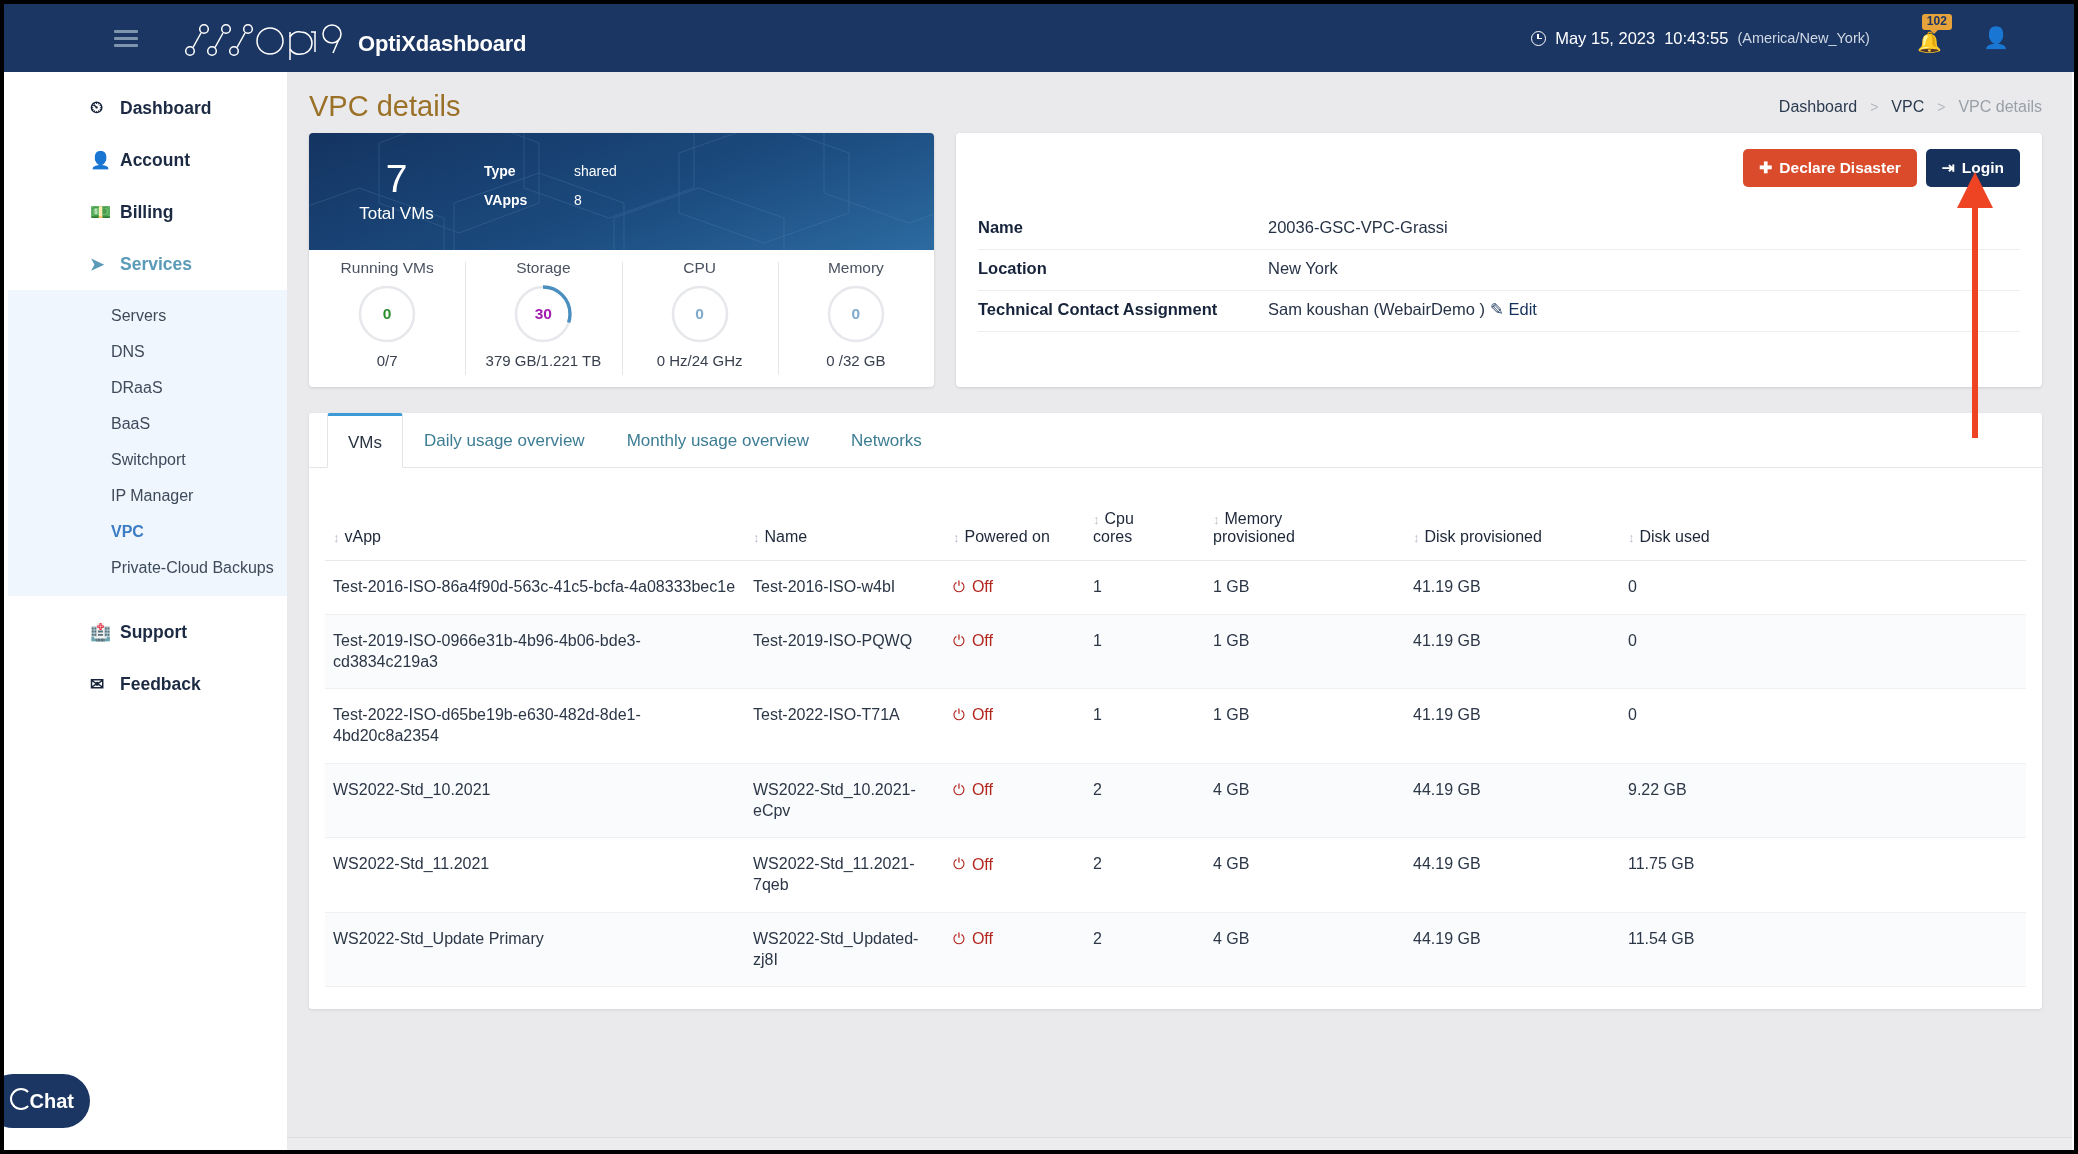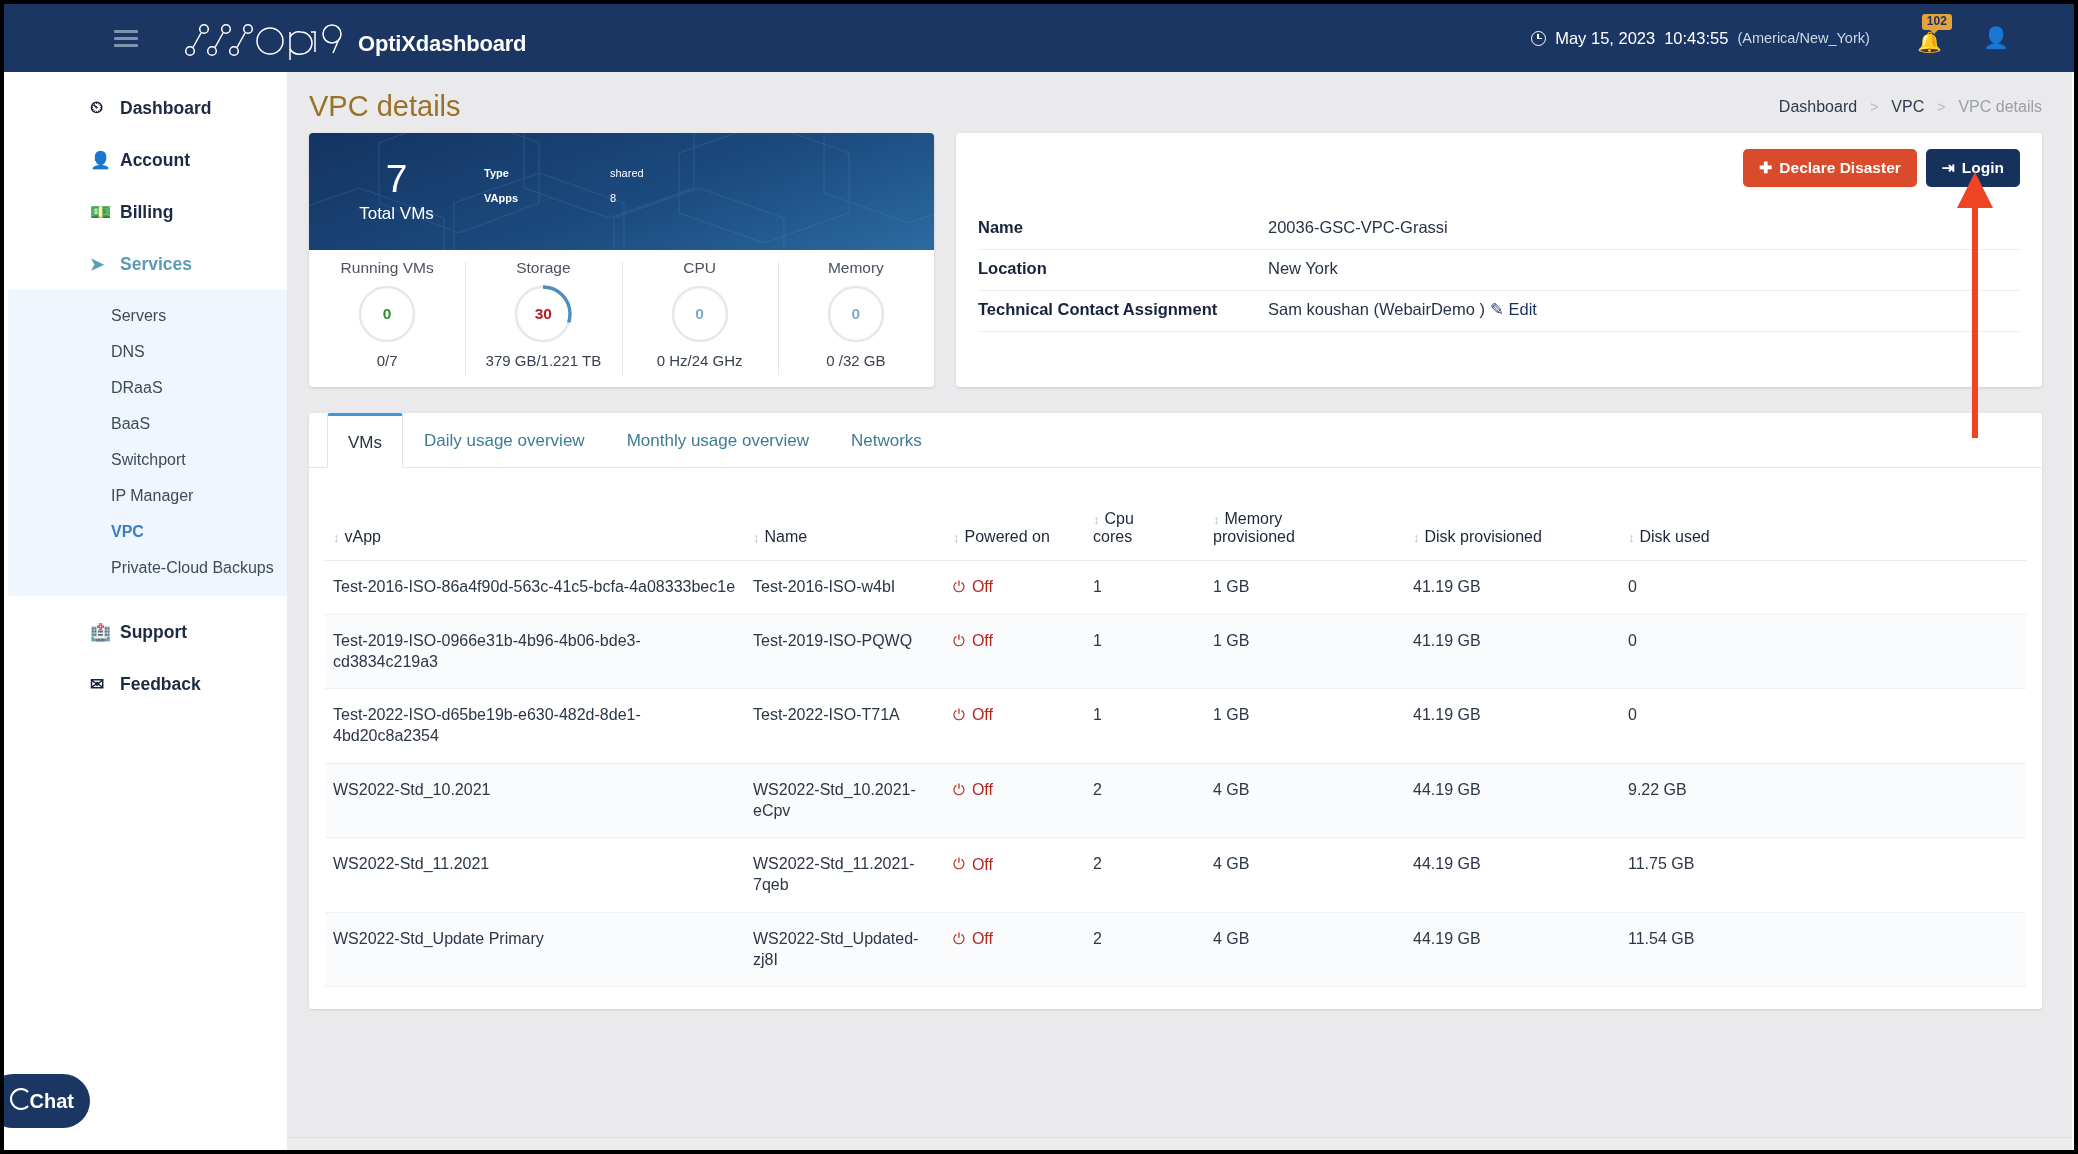--- a/index.html
+++ b/index.html
@@ -122,21 +122,21 @@
   .sum-hero {
     height: 117px; position: relative; overflow: hidden;
     background: linear-gradient(160deg, #143461 0%, #1b4a7e 55%, #2c6ba0 100%);
     display: flex; align-items: center;
   }
   .hero-pattern { position: absolute; inset: 0; opacity: .5; }
   .hero-left { width: 175px; text-align: center; position: relative; z-index: 2; color: #fff; }
   .hero-num { font-size: 39px; font-weight: normal; line-height: 1.05; }
   .hero-lbl { font-size: 17px; margin-top: 5px; }
   .hero-kv { position: relative; z-index: 2; color: #fff; }
-  .kv-row { display: flex; font-size: 11px; margin-bottom: 13px; gap: 36px; }
+  .kv-row { display: flex; font-size: 14px; margin-bottom: 13px; }
   .kv-k { width: 90px; font-weight: bold; }
   .kv-v { font-weight: normal; }
   .gauges { display: flex; height: 137px; }
   .gauge { flex: 1; text-align: center; padding-top: 9px; position: relative; }
   .gauge + .gauge::before {
     content: ""; position: absolute; left: 0; top: 12px; bottom: 12px; width: 1px; background: #e4e6e9;
   }
   .gauge-title { font-size: 15.5px; color: #4a5260; }
   .gauge-ring { margin: 6px auto 0; position: relative; width: 62px; height: 62px; }
   .gauge-ring svg { display: block; }
@@ -388,21 +388,21 @@
             <div class="gauge-sub">0/7</div>
           </div>
 
           <div class="gauge">
             <div class="gauge-title">Storage</div>
             <div class="gauge-ring">
               <svg width="62" height="62" viewBox="0 0 62 62">
                 <circle cx="31" cy="31" r="27" fill="none" stroke="#e6e8eb" stroke-width="2.6"></circle>
                 <circle cx="31" cy="31" r="27" fill="none" stroke="#4a8fc0" stroke-width="3.4" stroke-dasharray="50.9 118.8" stroke-linecap="butt" transform="rotate(-90 31 31)"></circle>
               </svg>
-              <div class="gauge-val" style="color:#b91c1c">30</div>
+              <div class="gauge-val" style="color:#a21caf">30</div>
             </div>
             <div class="gauge-sub">379 GB/1.221 TB</div>
           </div>
 
           <div class="gauge">
             <div class="gauge-title">CPU</div>
             <div class="gauge-ring">
               <svg width="62" height="62" viewBox="0 0 62 62">
                 <circle cx="31" cy="31" r="27" fill="none" stroke="#e6e8eb" stroke-width="2.6"></circle>
               </svg>

